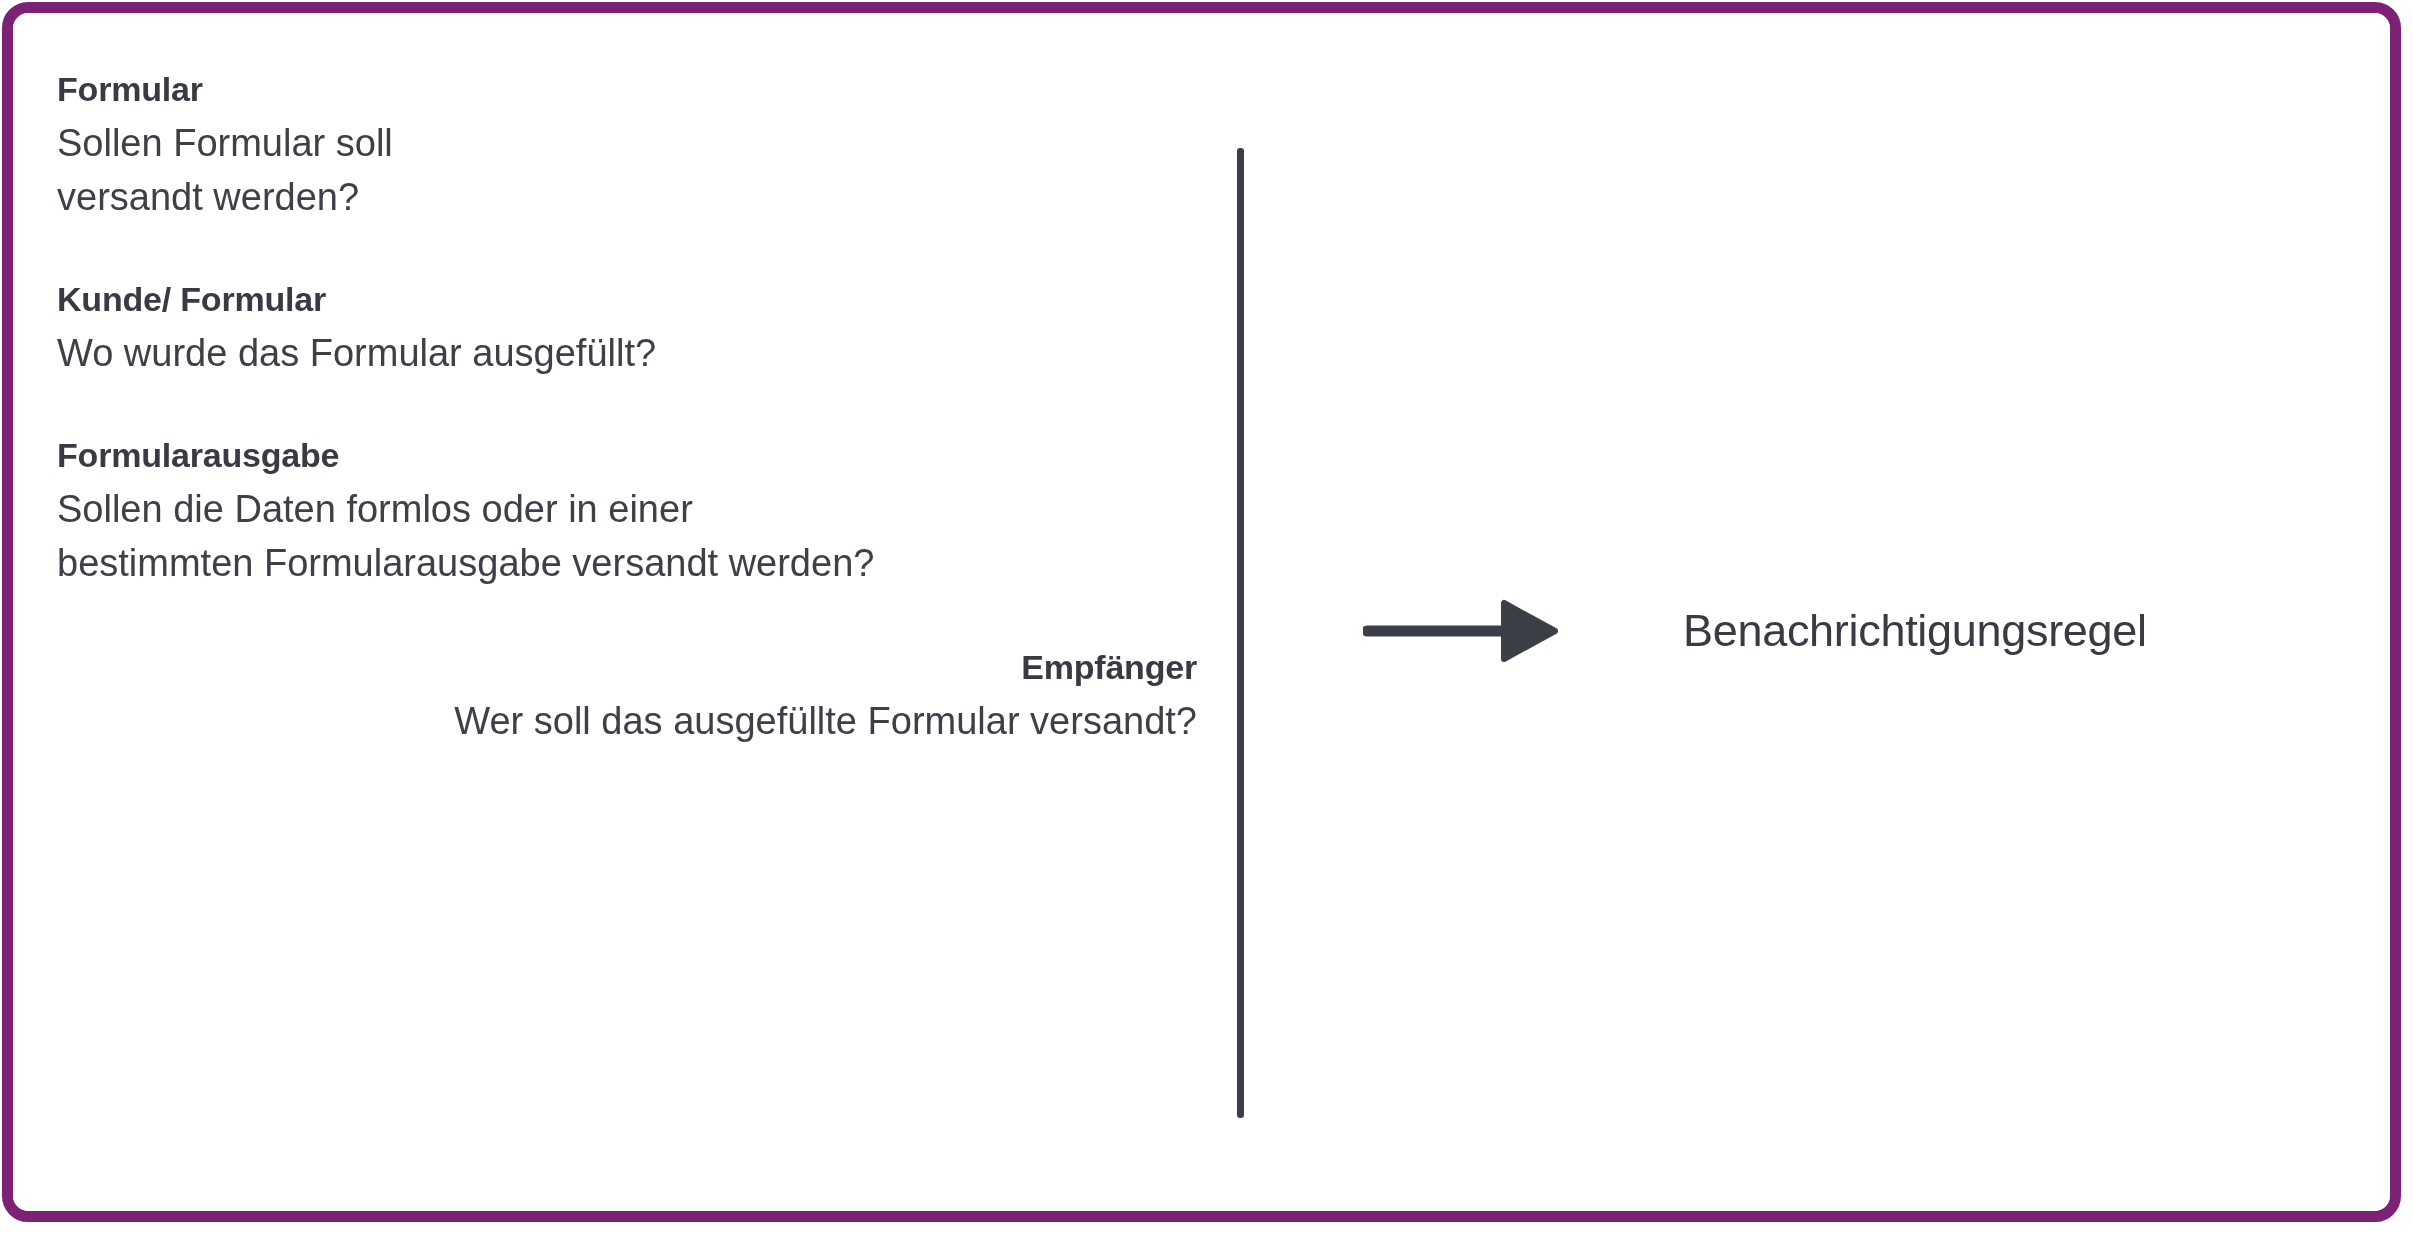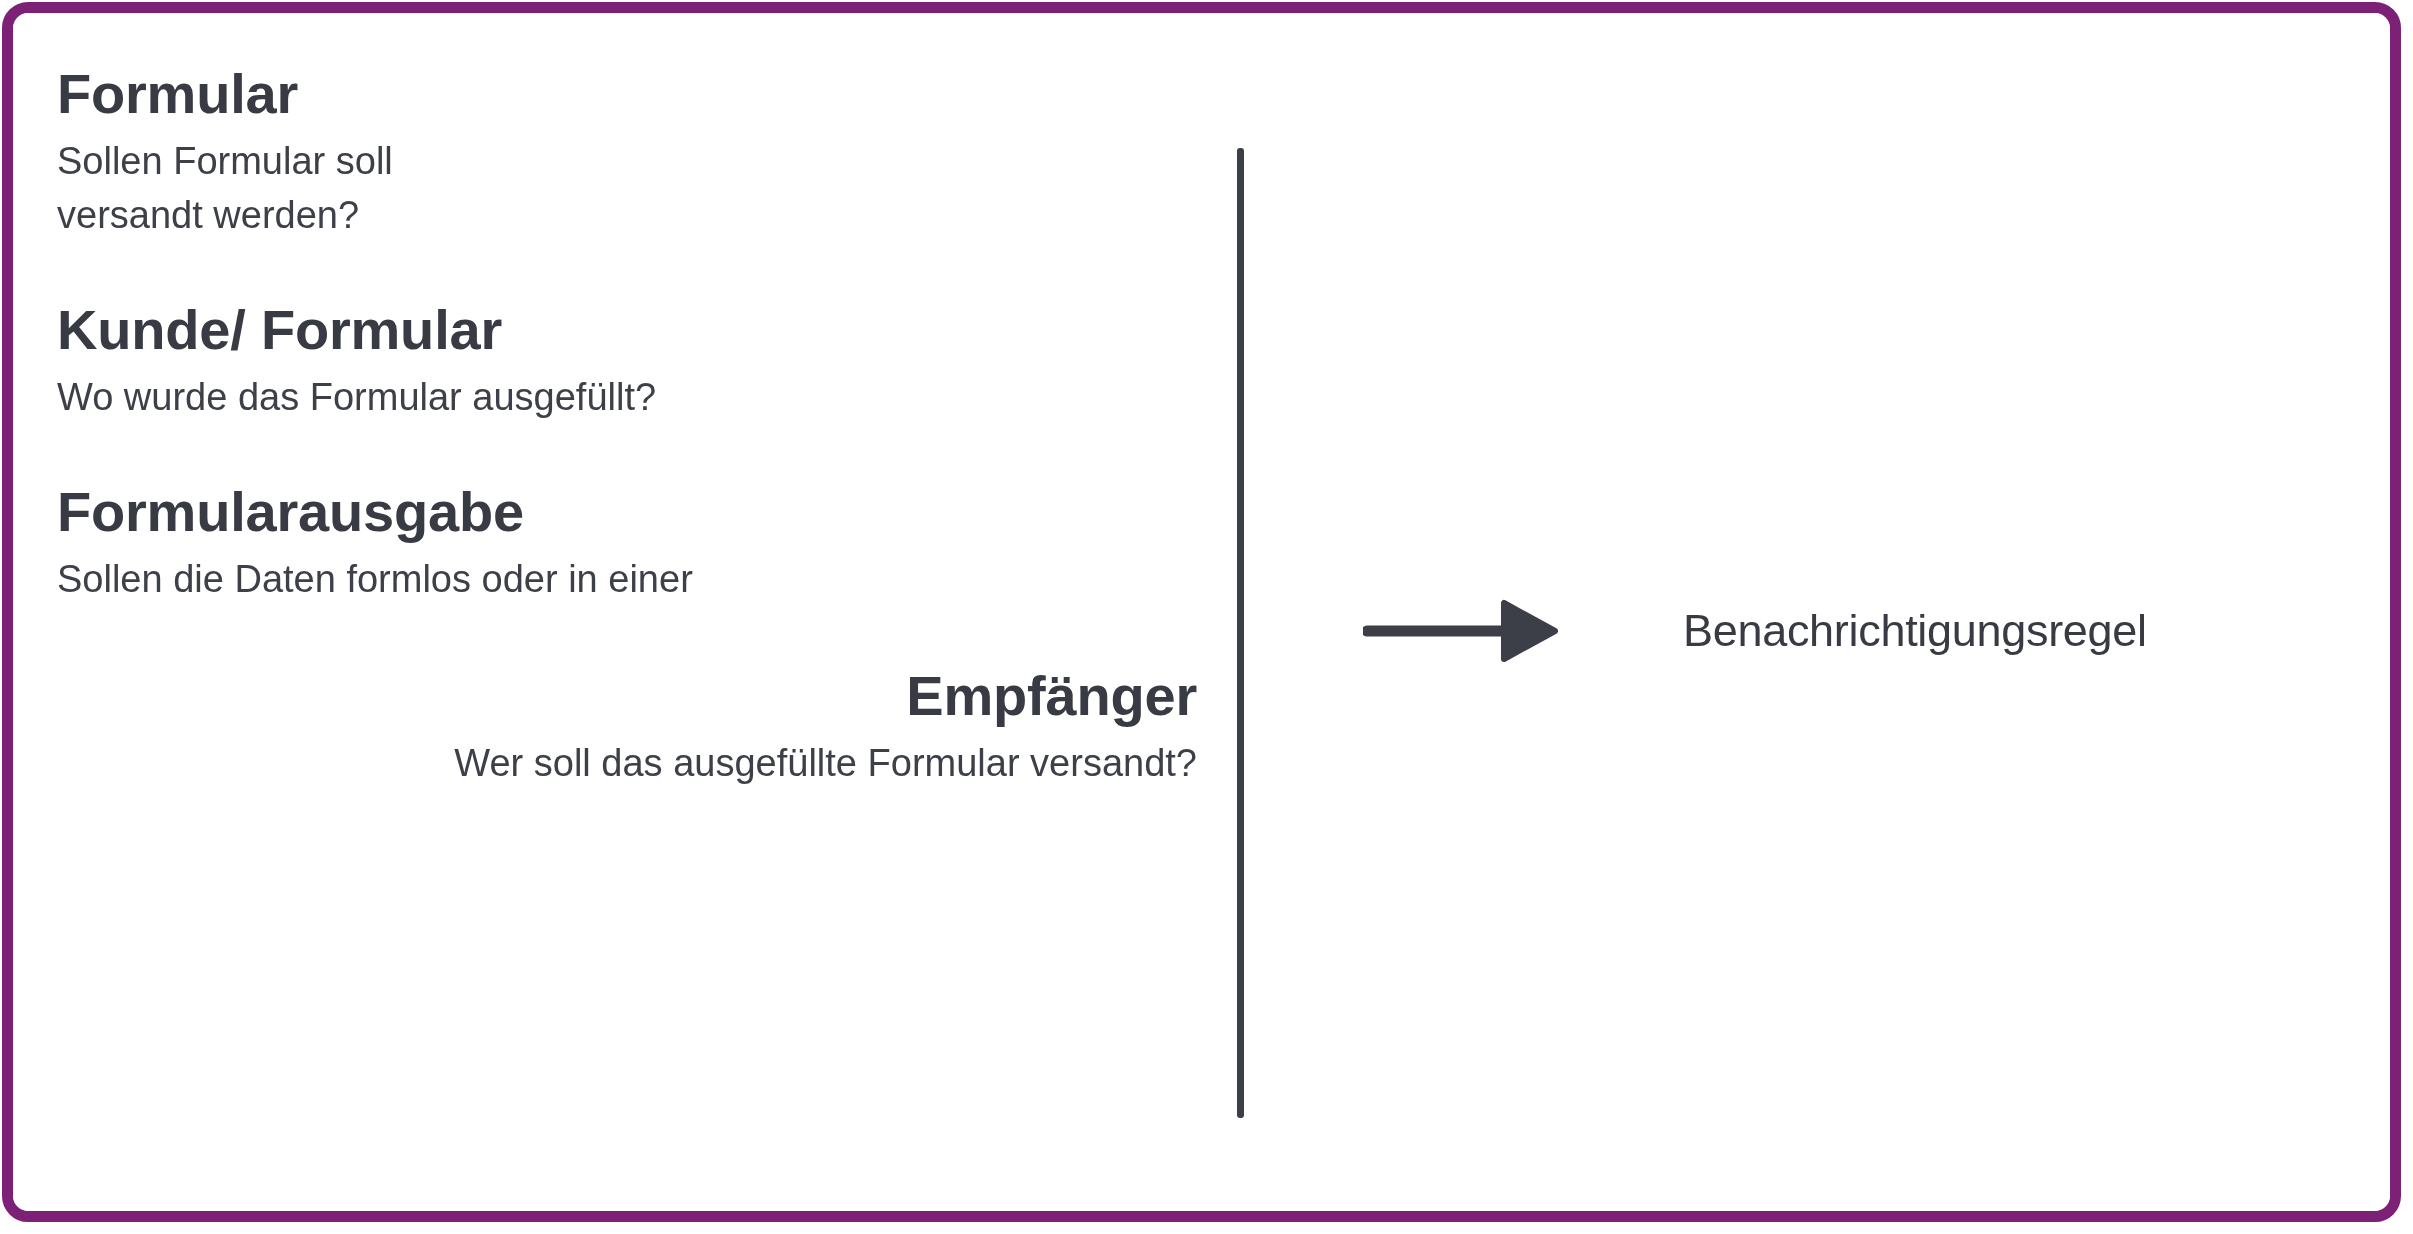--- a/index.html
+++ b/index.html
@@ -54,26 +54,26 @@
 
   .block {
     margin: 0 0 22px 0;
   }
   .block.b0 { margin-top: 0px; }
   .block.b1 { margin-top: 54px; }
   .block.b2 { margin-top: 54px; }
   .block.b3 { margin-top: 56px; text-align: right; }
 
   .block-title {
-    font-size: 56px;
+    font-size: 34px;
     font-weight: bold;
     color: #383B43;
     line-height: 1.18;
     letter-spacing: -0.2px;
-    margin: 0 0 8px 0;
+    margin: 8px 0 8px 0;
     white-space: pre;
   }
 
   .block-desc {
     font-size: 38px;
     font-weight: normal;
     color: #3D4048;
     line-height: 1.42;
     margin: 0;
   }
@@ -140,20 +140,21 @@
           <div class="block-title">Kunde/ Formular</div>
           <div class="block-desc">
             <span class="line">Wo wurde das Formular ausgefüllt?</span>
           </div>
         </div>
 
         <div class="block b2">
           <div class="block-title">Formularausgabe</div>
           <div class="block-desc">
             <span class="line">Sollen die Daten formlos oder in einer</span>
+            <span class="line">bestimmten Formularausgabe versandt werden?</span>
           </div>
         </div>
 
         <div class="block b3">
           <div class="block-title">Empfänger</div>
           <div class="block-desc">
             <span class="line">Wer soll das ausgefüllte Formular versandt?</span>
           </div>
         </div>
 

